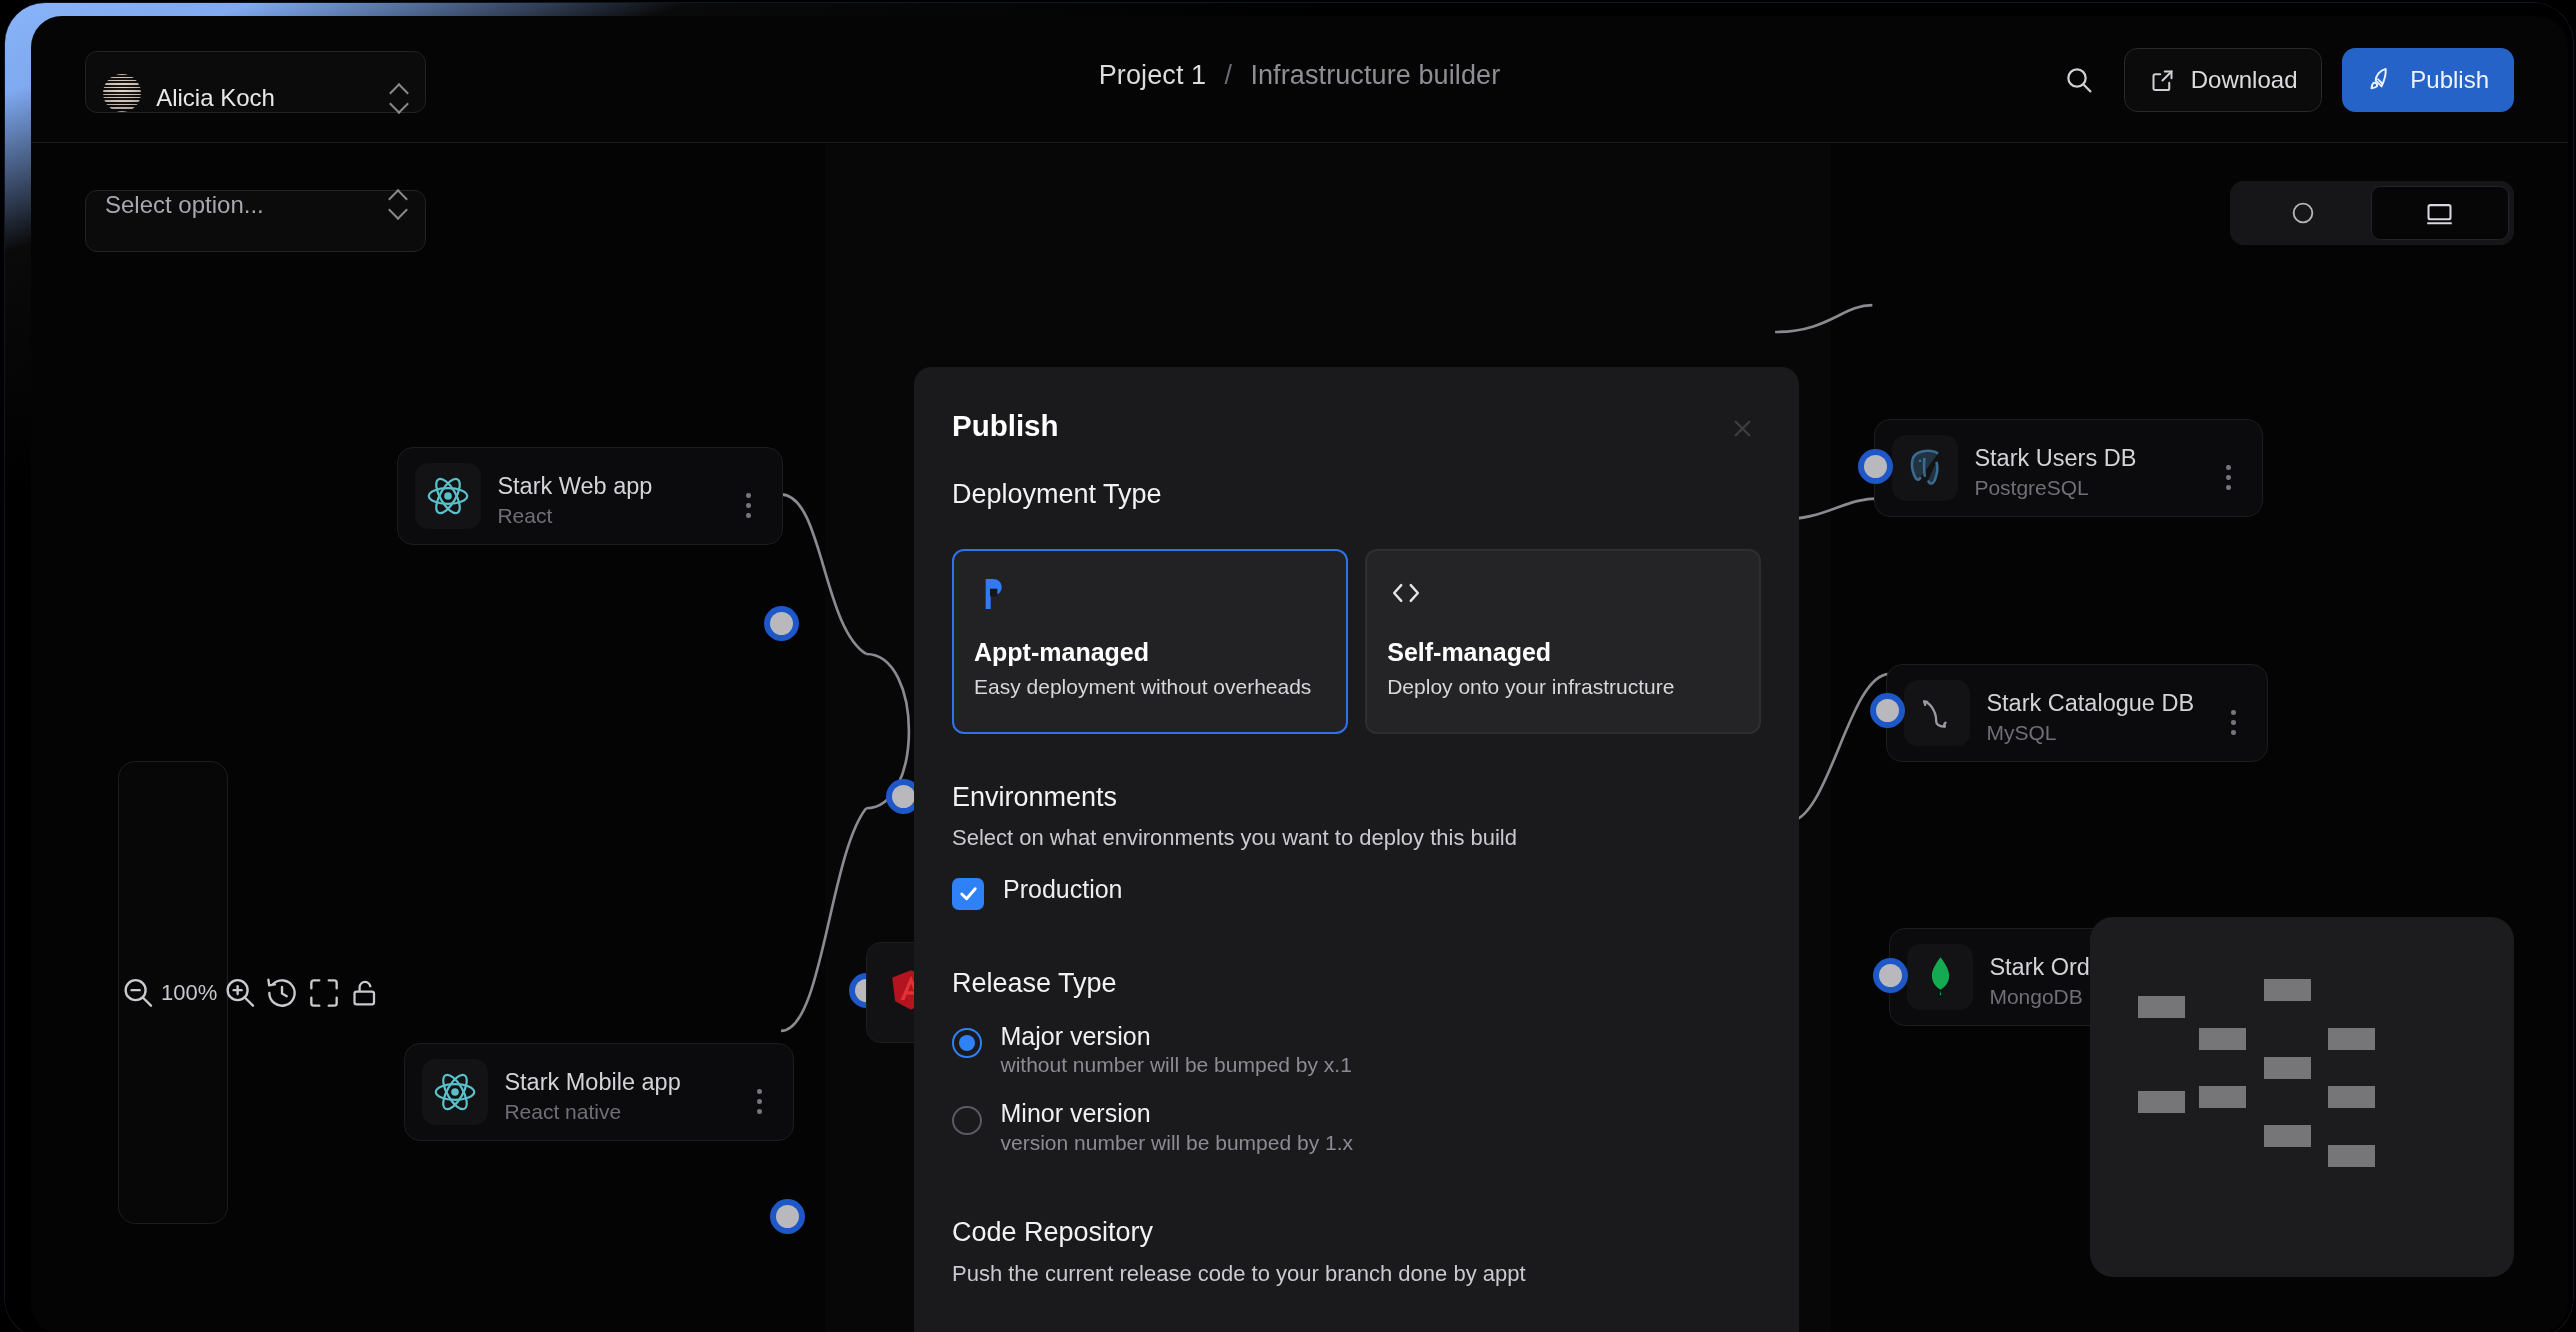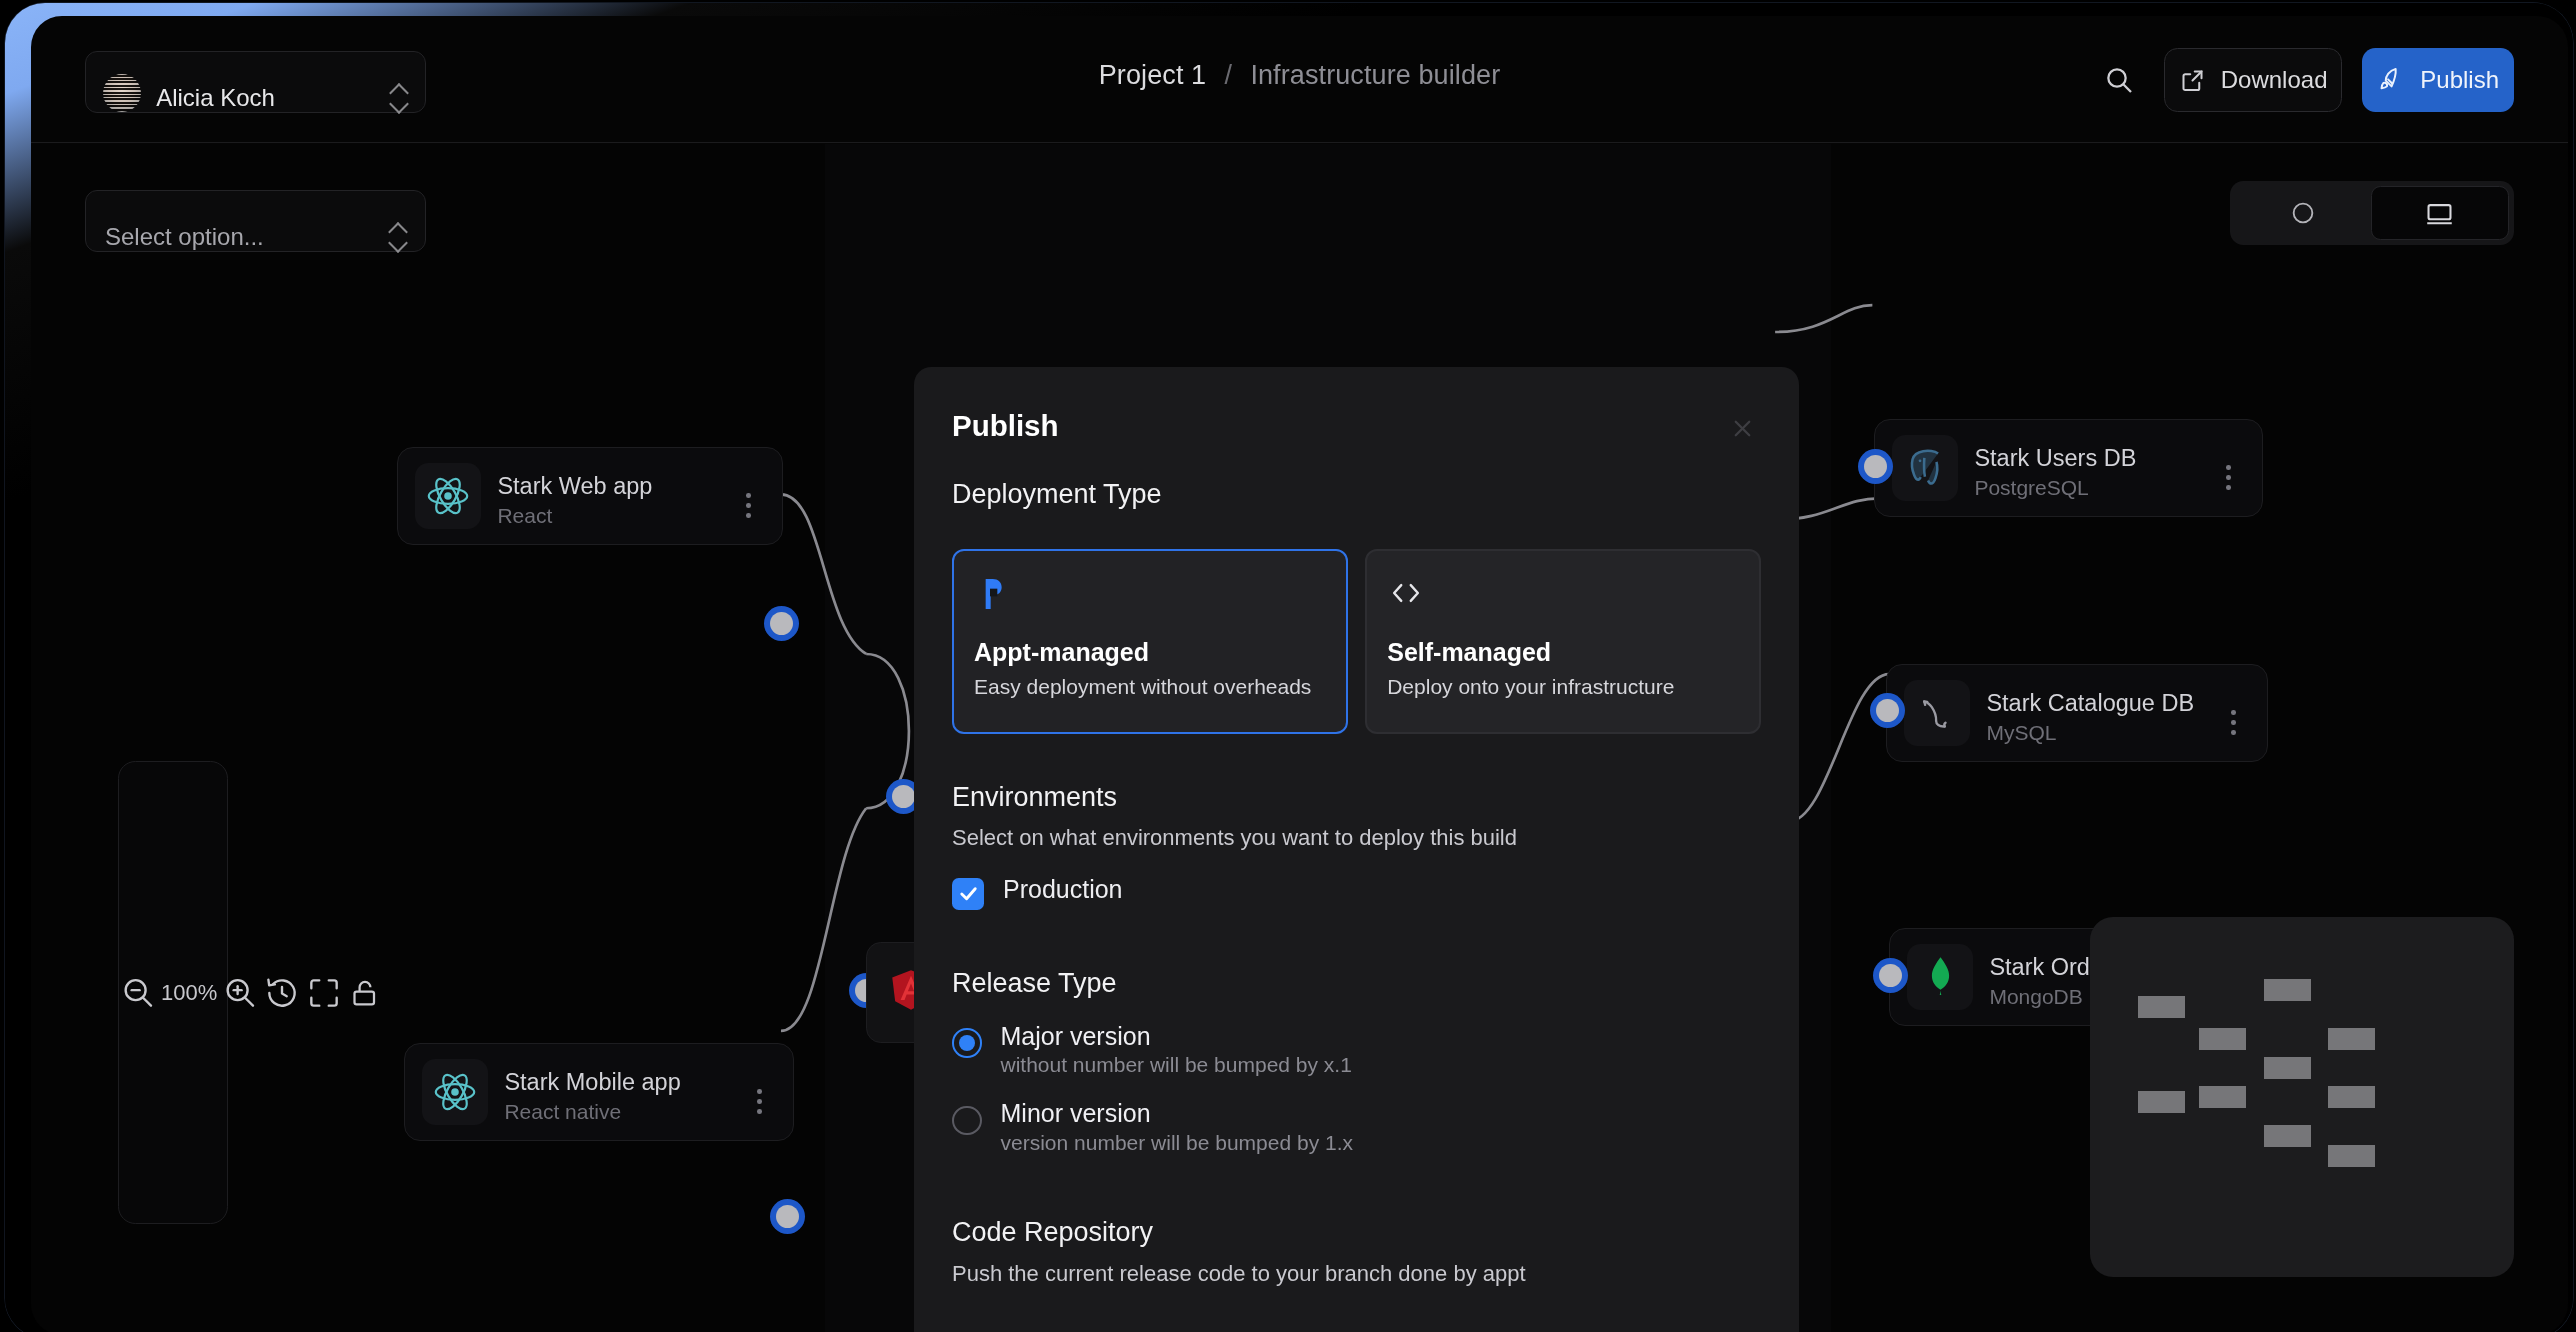--- a/index.html
+++ b/index.html
@@ -78,21 +78,21 @@
   #topbar-actions {
     position: absolute; right: 54px; top: 32px;
     display: flex; align-items: center; gap: 20px;
   }
   #search-btn {
     width: 50px; height: 50px; display:flex; align-items:center; justify-content:center;
     border-radius: 9.4px;
   }
   .btn {
     display: flex; align-items: center; gap: 14.8px;
-    height: 64px; padding: 0 14px;
+    height: 64px; padding: 0 24px;
     border-radius: 13.4px;
     font-size: 24px;
     border: 0.7px solid transparent;
   }
   #download-btn { background:#0b0b0c; border-color:#2a2a2e; color:#dcdcdf; }
   #publish-btn-top { background:#2563c9; color:#f0f4fb; }
 
   
   #canvas {
     position: absolute; left: 0; top: 128px;
@@ -105,21 +105,21 @@
     width: 1006px; height: 1214px;
     background: #070708;
     border-radius: 5.4px;
   }
 
   #select-option {
     position: absolute; left: 54px; top: 46px;
     width: 341px; height: 62px;
     border: 0.7px solid #232326; border-radius: 12px;
     background: #0b0b0c;
-    display:flex; align-items:flex-end; padding: 0 19px;
+    display:flex; align-items:flex-start; padding: 0 19px;
   }
   #select-option .label { flex:1; font-size: 24px; color:#a7a7ad; }
 
   #view-toggle {
     position: absolute; right: 54px; top: 37px;
     width: 284px; height: 64px;
     background: #161618; border-radius: 13.4px;
     display:flex; align-items:center; padding: 5.4px;
   }
   .toggle-seg {

